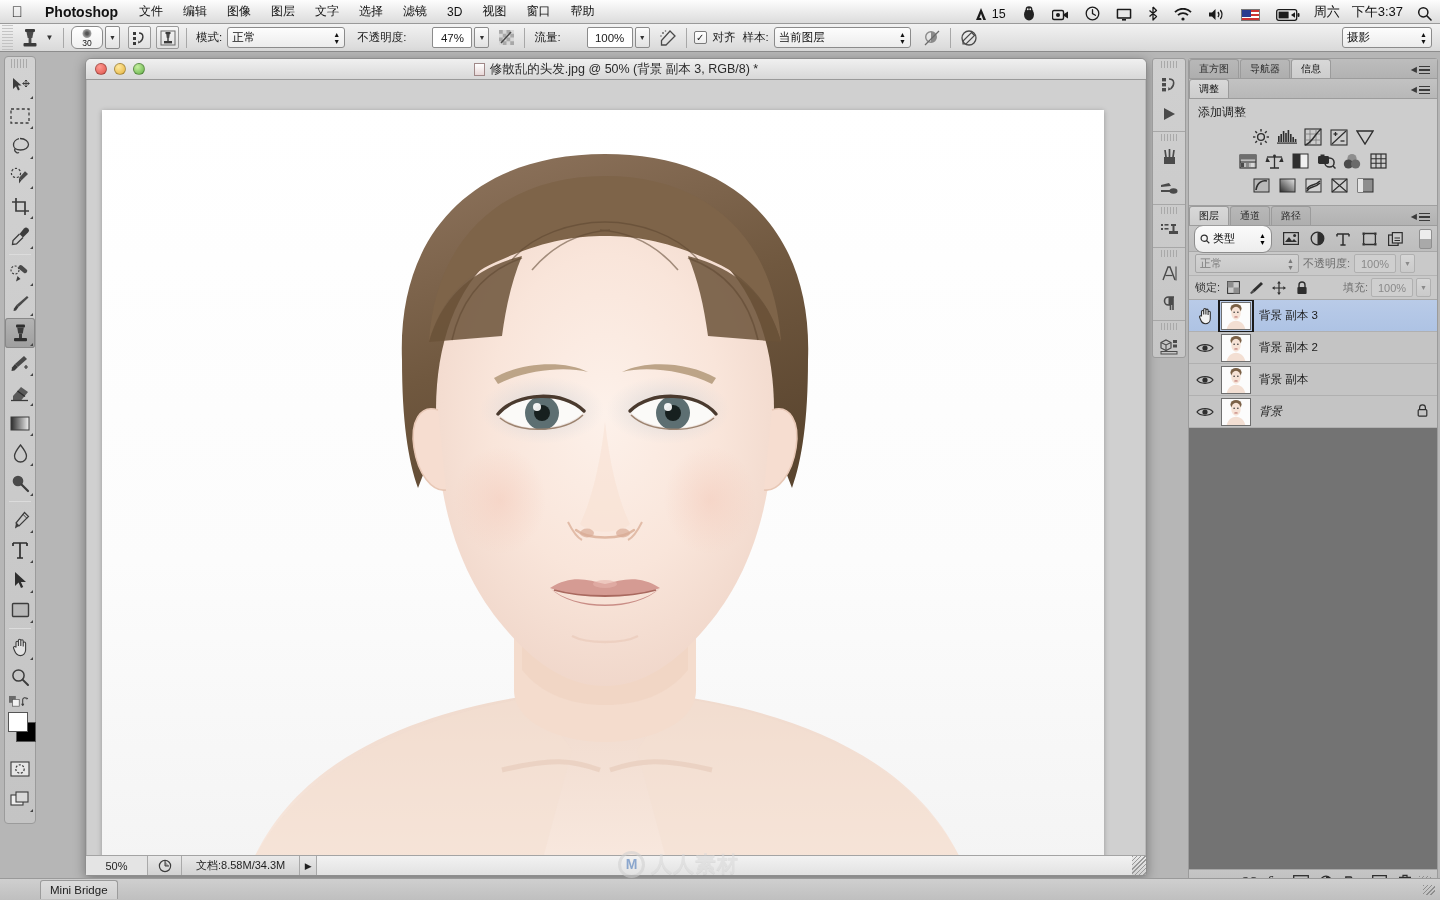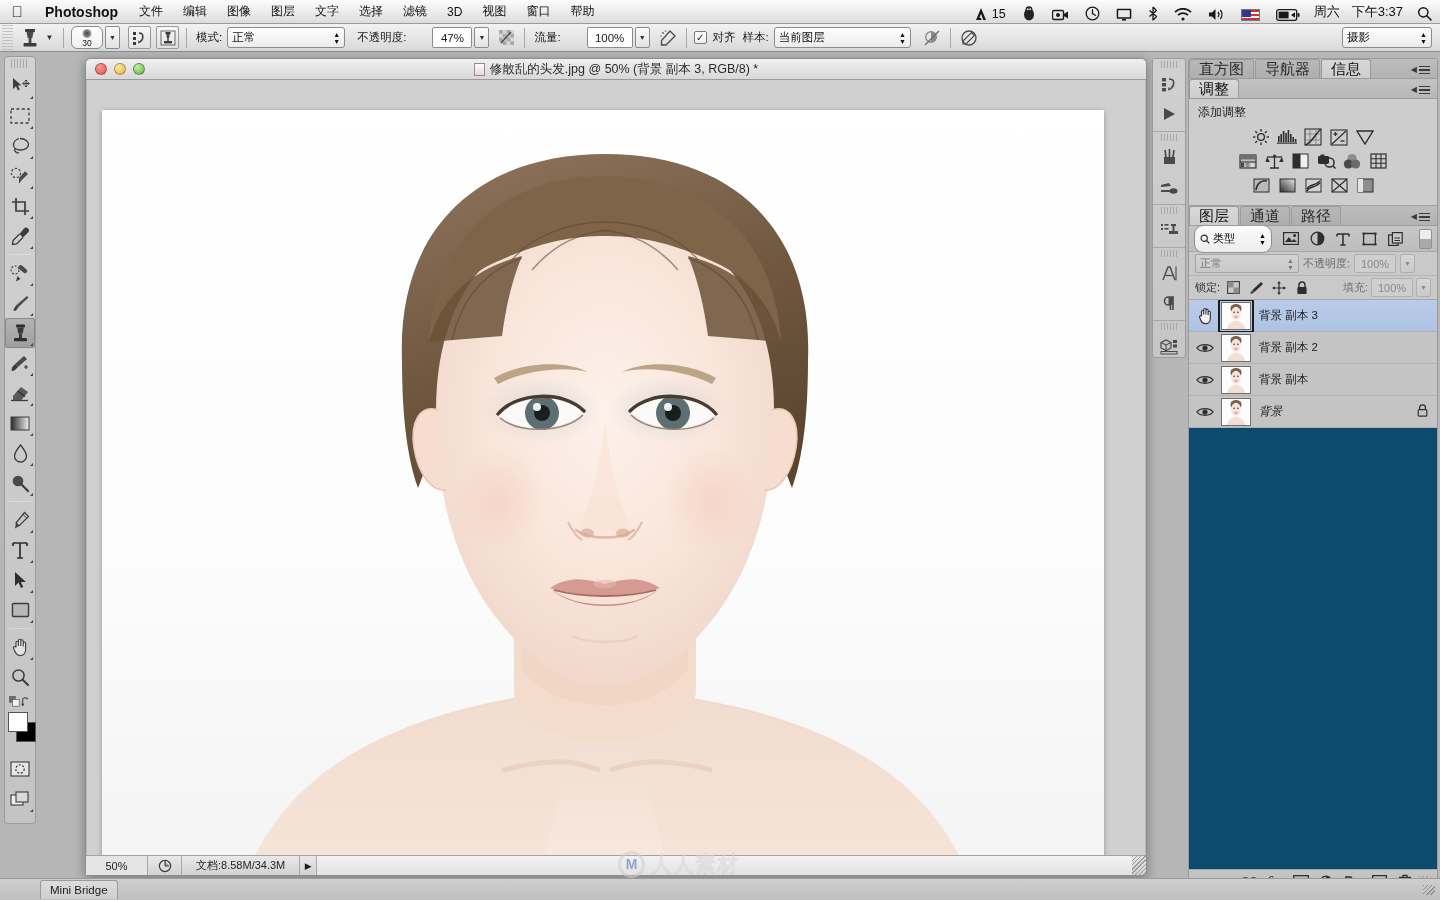--- a/index.html
+++ b/index.html
@@ -158,21 +158,21 @@
     position:absolute; left:1188px; top:58px; width:250px; height:836px;
     background:#c9c9c9; border:1px solid #9b9b9b; border-radius:3px;
     display:flex; flex-direction:column;
   }
   .tabrow{
     height:20px; background:linear-gradient(#bdbdbd,#b2b2b2);
     display:flex; align-items:flex-end; position:relative;
     border-bottom:1px solid #9c9c9c;
   }
   .ptab{
-    height:19px; padding:0 9px; font-size:15px; color:#2a2a2a;
+    height:19px; padding:0 9px; font-size:10px; color:#2a2a2a;
     display:flex; align-items:center;
     background:linear-gradient(#b8b8b8,#aeaeae);
     border:1px solid #9b9b9b; border-bottom:none; border-radius:3px 3px 0 0;
     margin-right:1px;
   }
   .ptab.active{ background:linear-gradient(#d8d8d8,#cdcdcd); color:#111; }
   .pmenu{ margin-left:auto; padding:0 7px 2px 0; font-size:11px; color:#3a3a3a;
     display:flex;align-items:center;gap:2px;}
   .burger{display:inline-block;width:11px;}
   .burger i{display:block;height:1.5px;background:#3c3c3c;margin:2px 0;}
@@ -204,21 +204,21 @@
   .blend-sel .arrows{margin-left:auto;font-size:7px;line-height:7px;}
   .op-box{ width:42px;height:19px;background:#cfcfcf;border:1px solid #b0b0b0;border-radius:2px;
      display:flex;align-items:center;justify-content:center;font-size:11px;color:#8a8a8a;}
   .op-dd{ width:15px;height:19px;background:linear-gradient(#d6d6d6,#cacaca);
      border:1px solid #b0b0b0;border-radius:2px;display:flex;align-items:center;
      justify-content:center;font-size:7px;color:#8a8a8a;}
   .lock-row{ height:24px;display:flex;align-items:center;padding:0 6px;gap:3px;
      border-bottom:1px solid #a8a8a8; font-size:11px; color:#2d2d2d;}
   .lock-ic{width:20px;height:20px;display:flex;align-items:center;justify-content:center;}
 
-  .layerlist{ flex:1; background:#0c4a6e; overflow:hidden; }
+  .layerlist{ flex:1; background:#737373; overflow:hidden; }
   .layer{
     height:32px; display:flex; align-items:center;
     border-bottom:1px solid #b0b0b0; background:#c4c4c4; position:relative;
   }
   .layer.selected{ background:linear-gradient(#b9cbe8,#aec3e4); }
   .eye{ width:32px; height:32px; display:flex;align-items:center;justify-content:center; }
   .thumb{
     width:30px;height:28px; background:#fff; border:1px solid #6f6f6f;
     margin-right:8px; position:relative; overflow:hidden;
   }

